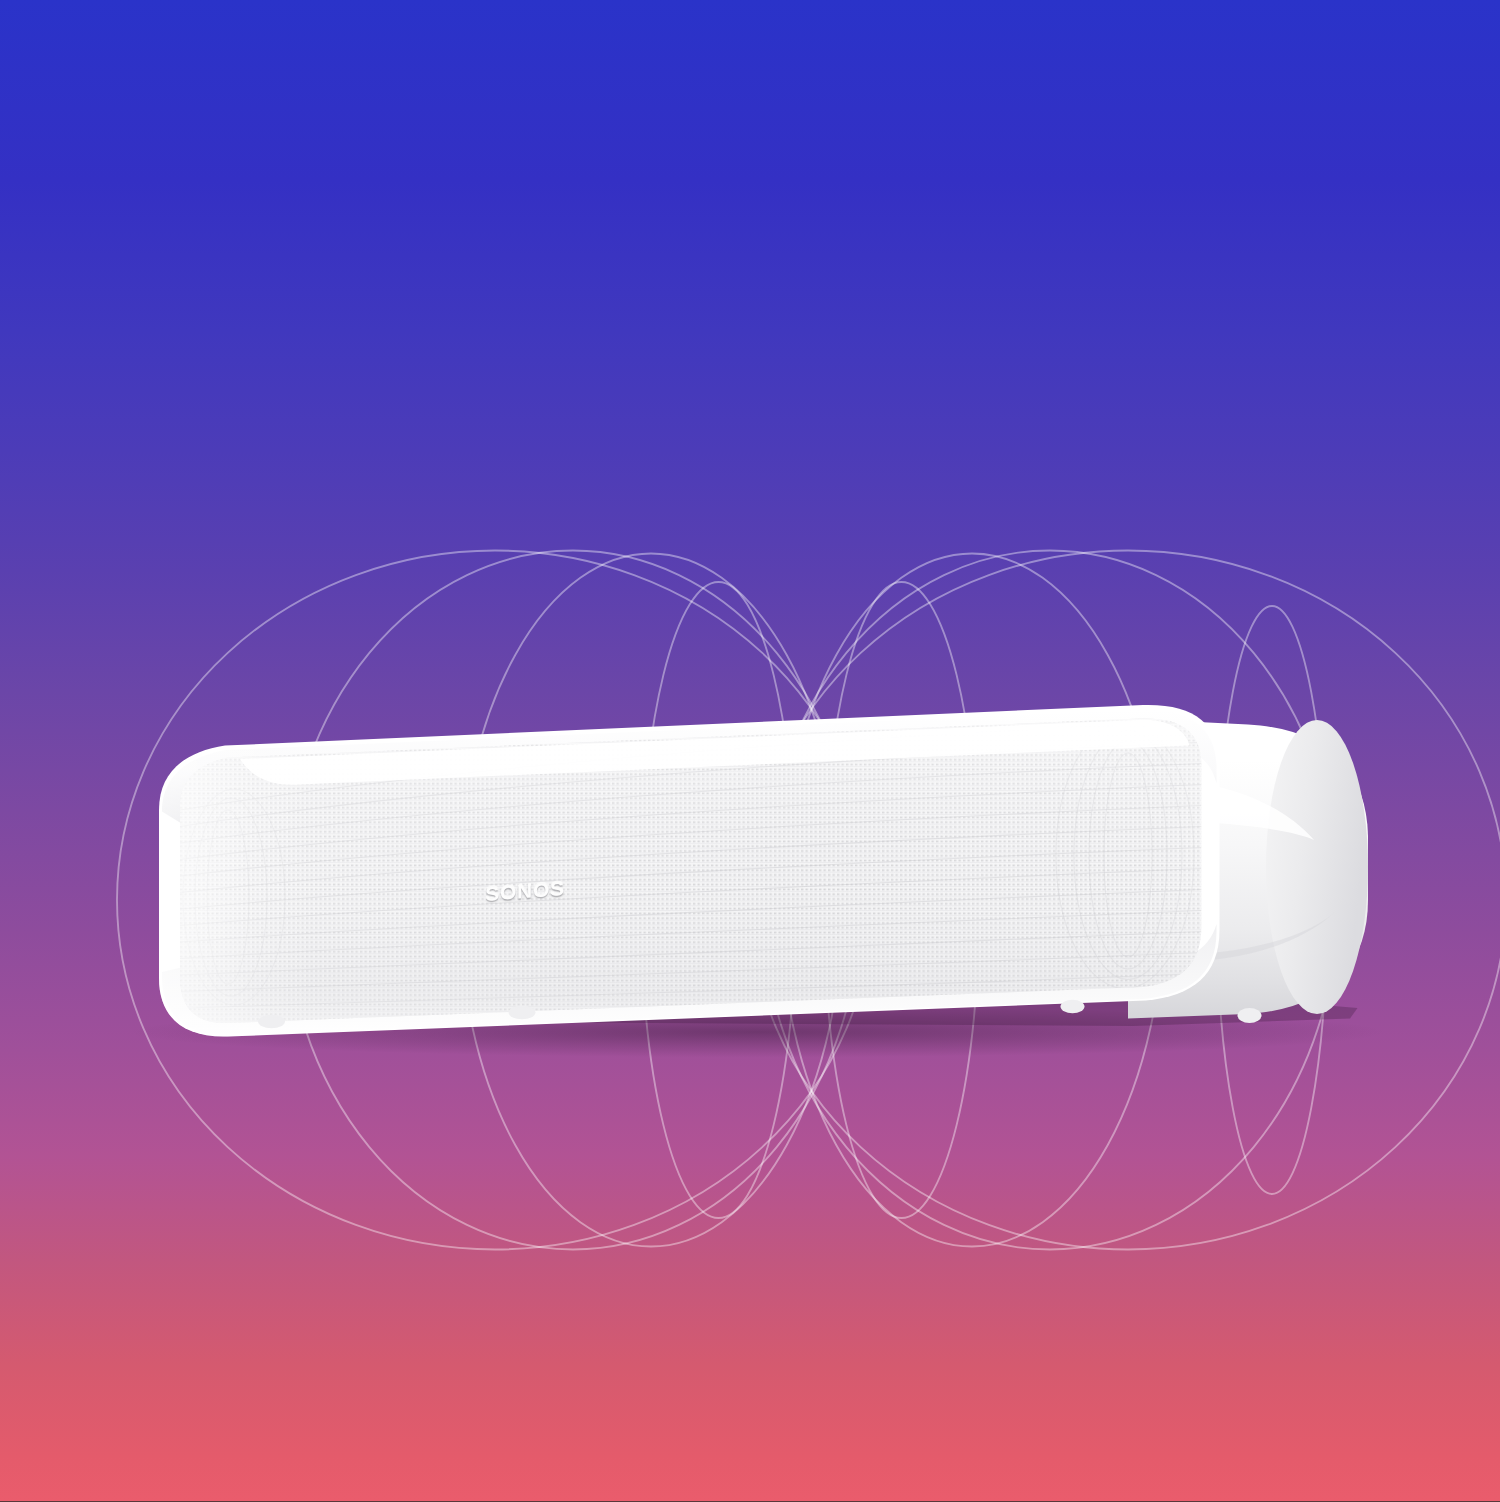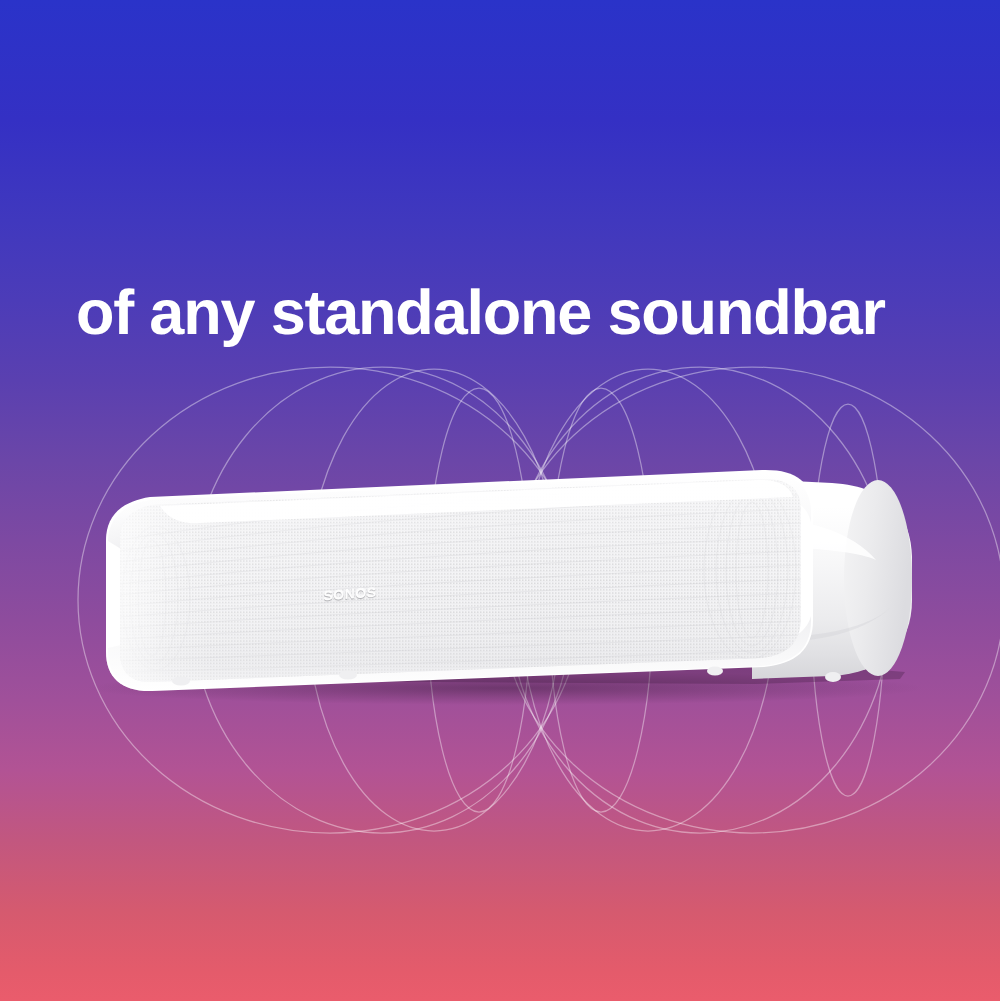--- a/index.html
+++ b/index.html
@@ -311,16 +311,15 @@
 
     <path d="M 160 506 L 758 480 C 778 479, 790 486, 793 497
              L 200 523 C 176 525, 165 514, 160 506 Z" fill="#ffffff" opacity="0.95"></path>
   </svg>
 
   <div id="sonos-logo">SONOS</div>
 
   <div class="sb-hit"></div>
 
   <div id="headline">
-    <span class="hl-line">of any standalone soundbar</span>
   </div>
 
 </div>
 
 </body></html>

